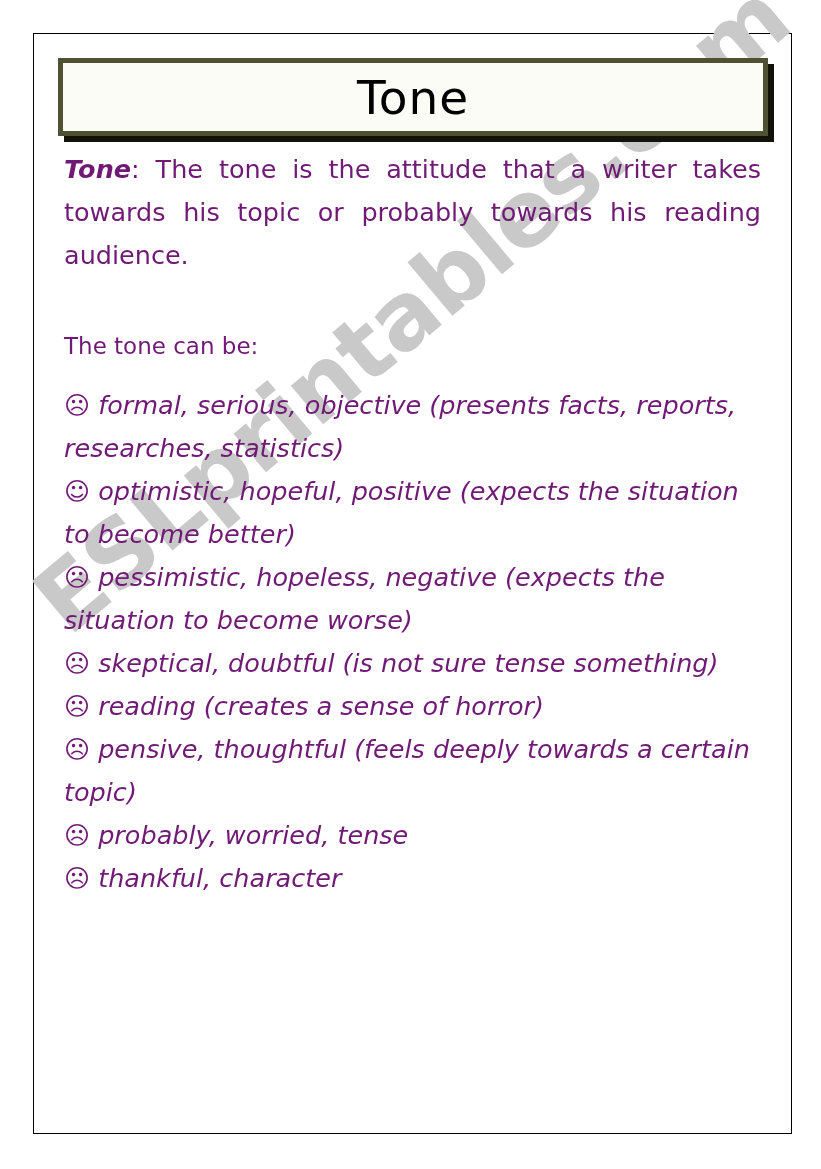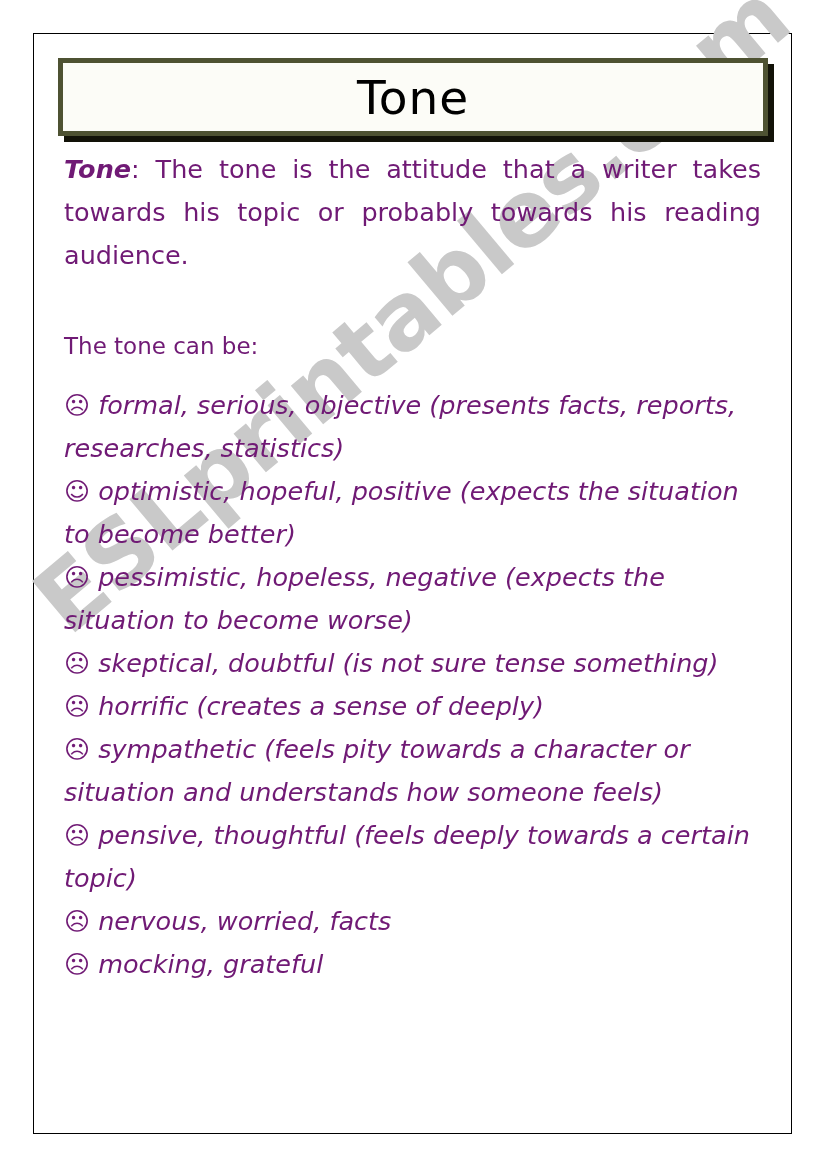--- a/index.html
+++ b/index.html
@@ -148,21 +148,20 @@
 
     <div id="gap"></div>
 
     <p id="lead-in">The tone can be:</p>
 
     <ul class="tone-list" id="tone-list">
         <li class="tone-item"><span class="face">☹</span><span class="face-sp"> </span><span>formal, serious, objective (presents facts, reports, researches, statistics)</span></li>
         <li class="tone-item"><span class="face">☺</span><span class="face-sp"> </span><span>optimistic, hopeful, positive (expects the situation to become better)</span></li>
         <li class="tone-item"><span class="face">☹</span><span class="face-sp">  </span><span>pessimistic, hopeless, negative (expects the situation to become worse)</span></li>
         <li class="tone-item"><span class="face">☹</span><span class="face-sp"> </span><span>skeptical, doubtful (is not sure tense something)</span></li>
-        <li class="tone-item"><span class="face">☹</span><span class="face-sp">  </span><span>horrific (creates a sense of deeply)</span></li>
-        <li class="tone-item"><span class="face">☹</span><span class="face-sp"> </span><span>sympathetic (feels pity towards a character or situation and understands how someone feels)</span></li>
+        <li class="tone-item"><span class="face">☹</span><span class="face-sp">  </span><span>reading (creates a sense of horror)</span></li>
         <li class="tone-item"><span class="face">☹</span><span class="face-sp">  </span><span>pensive, thoughtful (feels deeply towards a certain topic)</span></li>
-        <li class="tone-item"><span class="face">☹</span><span class="face-sp"> </span><span>nervous, worried, facts</span></li>
-        <li class="tone-item"><span class="face">☹</span><span class="face-sp"> </span><span>mocking, grateful</span></li>
+        <li class="tone-item"><span class="face">☹</span><span class="face-sp"> </span><span>probably, worried, tense</span></li>
+        <li class="tone-item"><span class="face">☹</span><span class="face-sp"> </span><span>thankful, character</span></li>
       </ul>
 
   </div>
 </div>
 
 </body></html>

